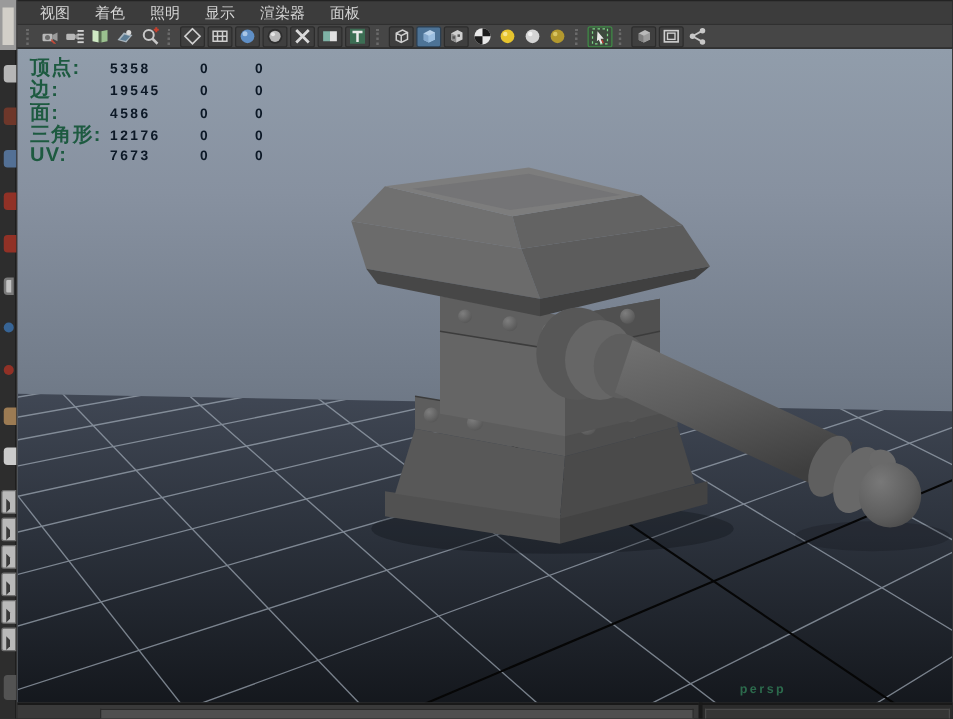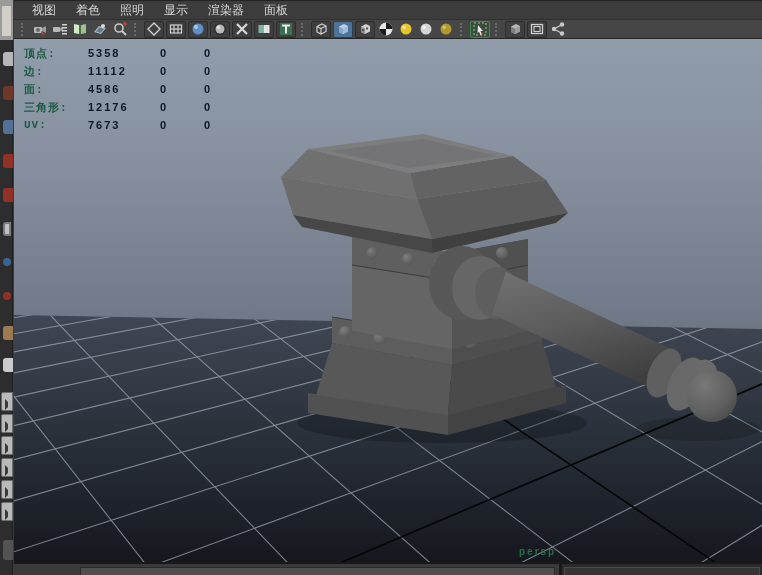--- a/index.html
+++ b/index.html
@@ -27,23 +27,23 @@
   .ibtn.active-blue{background:#4d7396;border-color:#2b3f52;}
   .ibtn.active-green{border:1px solid #3f8a46;background:#3d4a3e;}
   .ibtn svg{display:block;}
   
   .viewport{position:relative;flex:1 1 auto;border-top:1px solid #262626;overflow:hidden;
     background:linear-gradient(180deg,#919daB 0%,#8791a0 22%,#727c8a 50%,#5f6875 72%,#59626f 100%);}
   .scene{position:absolute;left:0;top:0;}
   
   .hud{position:absolute;left:10px;top:5px;}
   .hud-row{display:grid;grid-template-columns:64px 72px 44px 56px;height:18px;align-items:center;}
-  .hud-label{font-size:11px;font-weight:bold;color:#1d5a40;letter-spacing:1px;font-family:Liberation Mono, monospace;}
+  .hud-label{font-size:16px;font-weight:bold;color:#1d5a40;letter-spacing:1px;}
   .hud-val{font-size:11px;font-weight:bold;color:#0c1826;text-align:left;letter-spacing:2px;}
-  .camera-label{position:absolute;left:505px;top:507px;width:110px;text-align:left;
+  .camera-label{position:absolute;left:505px;top:507px;width:110px;text-align:right;
     font-size:10px;font-weight:bold;color:#2c6a4c;letter-spacing:2px;}
   
   .bottom-strip{height:13px;background:#1f1f1f;display:flex;flex:0 0 auto;}
   .time-slider{width:545px;background:#3a3a3a;position:relative;border-top:2px solid #191919;}
   .time-inner{position:absolute;left:66px;top:3px;right:4px;height:8px;background:#4f4f4f;border:1px solid #2a2a2a;border-bottom:none;}
   .range-slider{flex:1;background:#2b2b2b;border-top:2px solid #191919;border-left:3px solid #191919;position:relative;}
   .range-inner{position:absolute;left:2px;top:3px;right:2px;height:8px;background:#353535;border:1px solid #4a4a4a;border-bottom:none;}
 </style>
 </head>
 <body>
@@ -372,21 +372,21 @@
 
       <div class="hud">
         <div class="hud-row">
           <span class="hud-label">顶点:</span>
           <span class="hud-val">5358</span>
           <span class="hud-val">0</span>
           <span class="hud-val">0</span>
         </div>
         <div class="hud-row">
           <span class="hud-label">边:</span>
-          <span class="hud-val">11112</span>
+          <span class="hud-val">19545</span>
           <span class="hud-val">0</span>
           <span class="hud-val">0</span>
         </div>
         <div class="hud-row">
           <span class="hud-label">面:</span>
           <span class="hud-val">4586</span>
           <span class="hud-val">0</span>
           <span class="hud-val">0</span>
         </div>
         <div class="hud-row">

